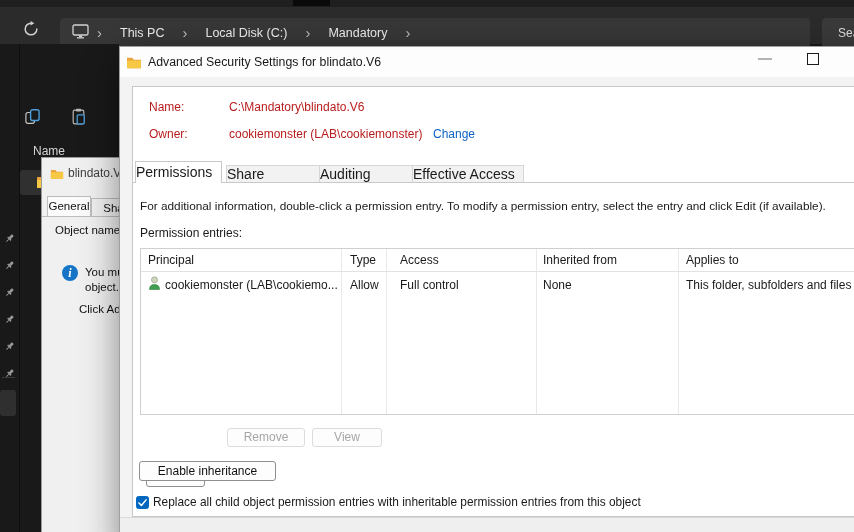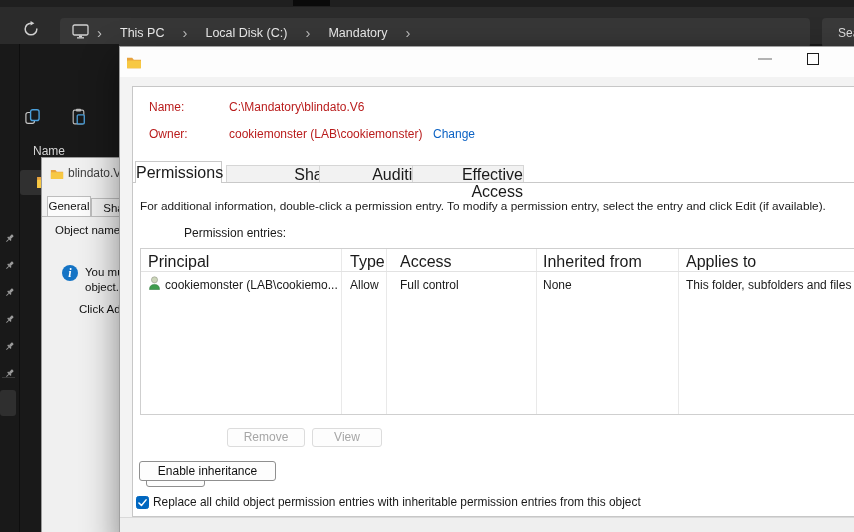--- a/index.html
+++ b/index.html
@@ -58,35 +58,35 @@
   .dlg-title { left:28px; top:8px; font-size:12.3px; color:#191919; white-space:nowrap; }
   .btn-min { left:638px; top:11px; width:14px; height:2px; background:#b3b3b3; }
   .btn-max { left:687px; top:6px; width:12px; height:12px; border:1.6px solid #1b1b1b; background:#fdfdfd; }
 
   .frame { left:12px; top:39px; width:748px; height:431px; background:#fff; border:1px solid #c7c7c7; }
   .flabel { font-size:12px; color:#b91c1c; white-space:nowrap; }
   .name-l { left:16px; top:13px; } .name-v { left:96px; top:13px; }
   .own-l { left:16px; top:40px; }  .own-v { left:96px; top:40px; }
   .chg { left:300px; top:40px; color:#0b62c4; font-size:12px; cursor:pointer; }
 
-  .tab { position:absolute; font-size:16px; color:#1a1a1a; text-align:right; }
+  .tab { position:absolute; font-size:14px; color:#1a1a1a; text-align:left; }
   .tab.active { left:2px; top:74px; width:87px; height:22px; line-height:21px; background:#fff;
                 border:1px solid #c9c9c9; border-bottom:none; z-index:3; }
   .tab.t1 { left:93px; } .tab.t2 { left:186px; } .tab.t3 { left:279px; width:95px; }
   .tab.inactive { top:78px; width:112px; height:17px; line-height:17px; background:#f2f2f2;
                   border:1px solid #d6d6d6; border-bottom:none; }
   .tab-line { left:0; top:95px; width:748px; height:1px; background:#c9c9c9; }
 
   .desc { left:7px; top:112px; width:740px; font-size:11.8px; color:#1a1a1a; white-space:nowrap; }
-  .entries { left:7px; top:139px; font-size:12px; color:#1a1a1a;margin-left:44px; }
+  .entries { left:7px; top:139px; font-size:12px; color:#1a1a1a; }
 
   .ptable { left:7px; top:161px; width:741px; height:167px; border:1px solid #cfcfcf; background:#fff; }
   .col-sep { position:absolute; top:0; width:1px; height:100%; background:#e9e9e9; }
   .hdr-border { position:absolute; left:0; top:22px; width:100%; height:1px; background:#e2e2e2; }
-  .th { position:absolute; top:4px; font-size:16px; color:#1a1a1a; white-space:nowrap; }
+  .th { position:absolute; top:4px; font-size:12px; color:#1a1a1a; white-space:nowrap; }
   .td { position:absolute; top:29px; font-size:12px; color:#1a1a1a; white-space:nowrap; }
   .user-ic { position:absolute; left:7px; top:26px; width:13px; height:16px; }
 
   .wbtn { position:absolute; height:19px; background:#fdfdfd; border:1px solid #8f8f8f;
           border-radius:3px; font-size:12px; color:#111; text-align:center; line-height:17px; }
   .wbtn.disabled { border-color:#dcdcdc; color:#a6a6a6; }
   .b-add { left:13px; top:341px; width:59px;margin-top:40px; }
   .b-rem { left:94px; top:341px; width:78px; }
   .b-view { left:179px; top:341px; width:70px; }
   .b-inh { left:6px; top:374px; width:137px; height:20px; line-height:18px; }
@@ -221,20 +221,21 @@
   </div>
 
   <div class="abs dlg">
     <div class="abs dlg-titlebar">
       <span class="abs fold">
         <svg width="16" height="13" viewBox="0 0 16 13">
             <path d="M1 1.8 h5.2 l1.6 2 H15 v8.4 H1 Z" fill="#e8a33d"></path>
             <rect x="1" y="4.4" width="14" height="7.8" rx="0.8" fill="#f7c843"></rect>
           </svg>
       </span>
+      <span class="abs dlg-title">Advanced Security Settings for blindato.V6</span>
       <div class="abs btn-min"></div>
       <div class="abs btn-max"></div>
     </div>
 
     <div class="abs frame">
       <span class="abs flabel name-l">Name:</span>
       <span class="abs flabel name-v">C:\Mandatory\blindato.V6</span>
       <span class="abs flabel own-l">Owner:</span>
       <span class="abs flabel own-v">cookiemonster (LAB\cookiemonster)</span>
       <span class="abs chg">Change</span>

